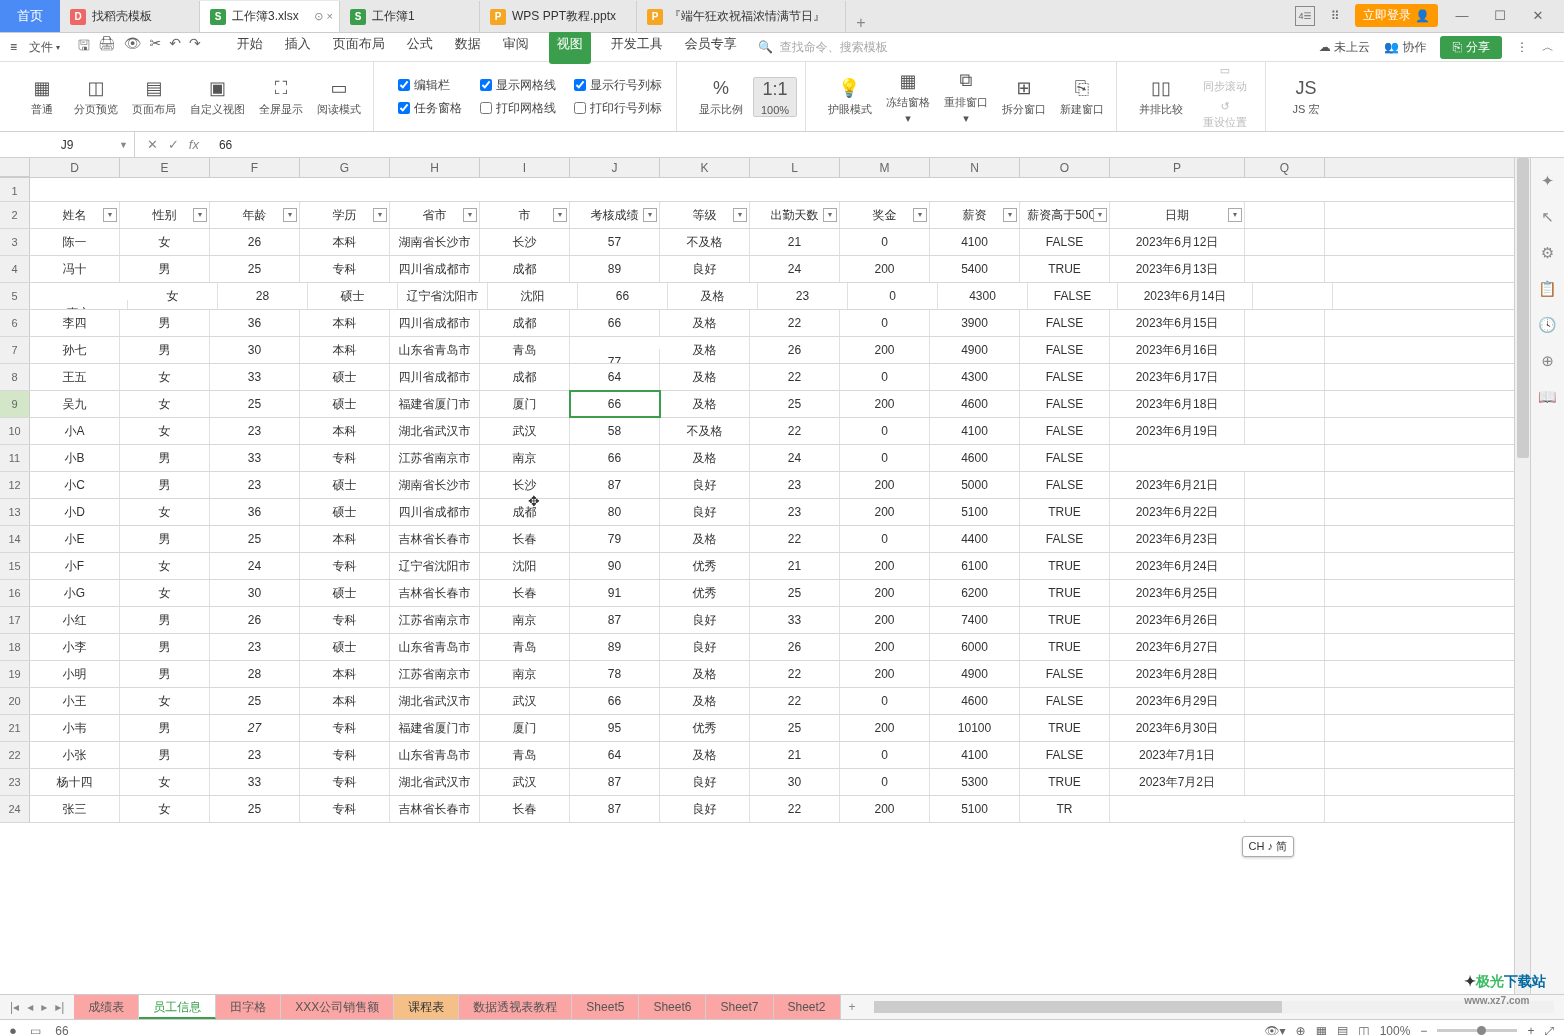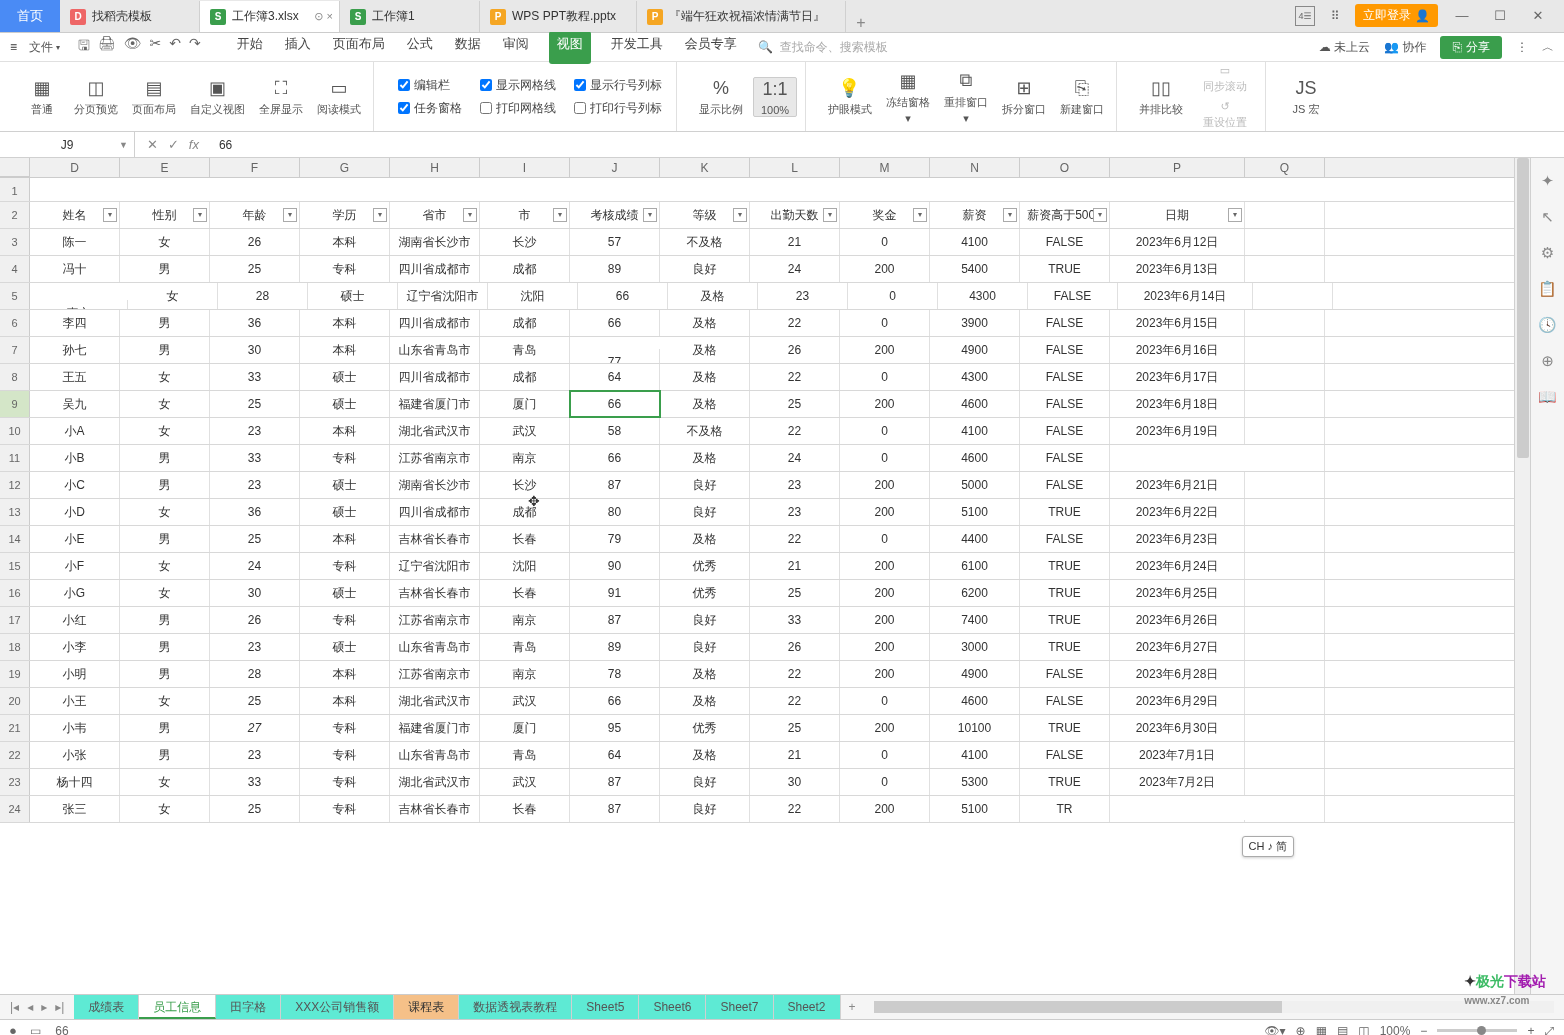--- a/index.html
+++ b/index.html
@@ -71,34 +71,34 @@
 .sidebar { width:34px; background:#f5f5f5; border-left:1px solid #d0d0d0; display:flex; flex-direction:column; align-items:center; gap:18px; padding-top:14px; color:#888; font-size:15px;}
 
 
 .vscroll { width:16px; background:#f0f0f0; border-left:1px solid #d0d0d0; position:relative;}
 .vscroll .thumb { position:absolute; top:0; left:2px; width:12px; height:300px; background:#ccc; border-radius:2px;}
 
 
 .sheetbar { height:25px; border-top:1px solid #ccc; display:flex; align-items:center; background:#f5f5f5; font-size:12px;}
 .sheetnav { display:flex; gap:8px; padding:0 10px; color:#888;}
 .sheettabs { display:flex; height:100%;}
-.sheettab { padding:0 14px; border-right:1px solid #d0d0d0; line-height:25px; color:#555; background:#5eead4;}
+.sheettab { padding:0 14px; border-right:1px solid #d0d0d0; line-height:25px; color:#555; background:#fca5a5;}
 .sheettab.active { background:#fff; color:#3a9e4c; border-bottom:2px solid #3a9e4c;}
 .sheettab.orange { background:#f5c088; color:#333;}
 .hscroll { flex:1; margin:0 10px; height:12px; background:#f0f0f0; position:relative;}
 .hscroll .thumb { position:absolute; left:0; width:60%; height:100%; background:#ccc;}
 
 
 .statusbar { height:22px; border-top:1px solid #ccc; display:flex; align-items:center; padding:0 10px; font-size:12px; color:#666; gap:14px;}
 .statusbar .right { margin-left:auto; display:flex; align-items:center; gap:10px;}
 .zoom-slider { width:80px; height:3px; background:#ccc; position:relative;}
 .zoom-slider::after { content:""; position:absolute; left:40px; top:-3px; width:9px; height:9px; background:#888; border-radius:50%;}
 
 .watermark { position:absolute; right:18px; bottom:28px; font-size:14px; font-weight:bold;}
-.watermark .g{color:#3bbb64;} .watermark .r{color:#a21caf;}
+.watermark .g{color:#3bbb64;} .watermark .r{color:#0369a1;}
 .ime-badge { position:absolute; right:270px; bottom:178px; background:#fff; border:1px solid #aaa; border-radius:3px; padding:2px 6px; font-size:11px; box-shadow:0 1px 3px rgba(0,0,0,.2);}
 </style>
 </head>
 <body>
 
 <div class="tabbar">
   <div class="tab-home">首页</div>
   <div class="tab">
       <span class="icon" style="background:#e66">D</span>
       <span>找稻壳模板</span>
@@ -587,21 +587,21 @@
           <div class="cell" style="width: 90px;">小李</div>
           <div class="cell" style="width: 90px;">男</div>
           <div class="cell" style="width: 90px;">23</div>
           <div class="cell" style="width: 90px;">硕士</div>
           <div class="cell" style="width: 90px;">山东省青岛市</div>
           <div class="cell" style="width: 90px;">青岛</div>
           <div class="cell" style="width: 90px;">89</div>
           <div class="cell" style="width: 90px;">良好</div>
           <div class="cell" style="width: 90px;">26</div>
           <div class="cell" style="width: 90px;">200</div>
-          <div class="cell" style="width: 90px;">3000</div>
+          <div class="cell" style="width: 90px;">6000</div>
           <div class="cell" style="width: 90px;">TRUE</div>
           <div class="cell" style="width: 135px;">2023年6月27日</div>
           <div class="cell" style="width: 80px;"></div>
         </div>
         <div class="row">
           <div class="rowhead">19</div>
           <div class="cell" style="width: 90px;">小明</div>
           <div class="cell" style="width: 90px;">男</div>
           <div class="cell" style="width: 90px;">28</div>
           <div class="cell" style="width: 90px;">本科</div>

